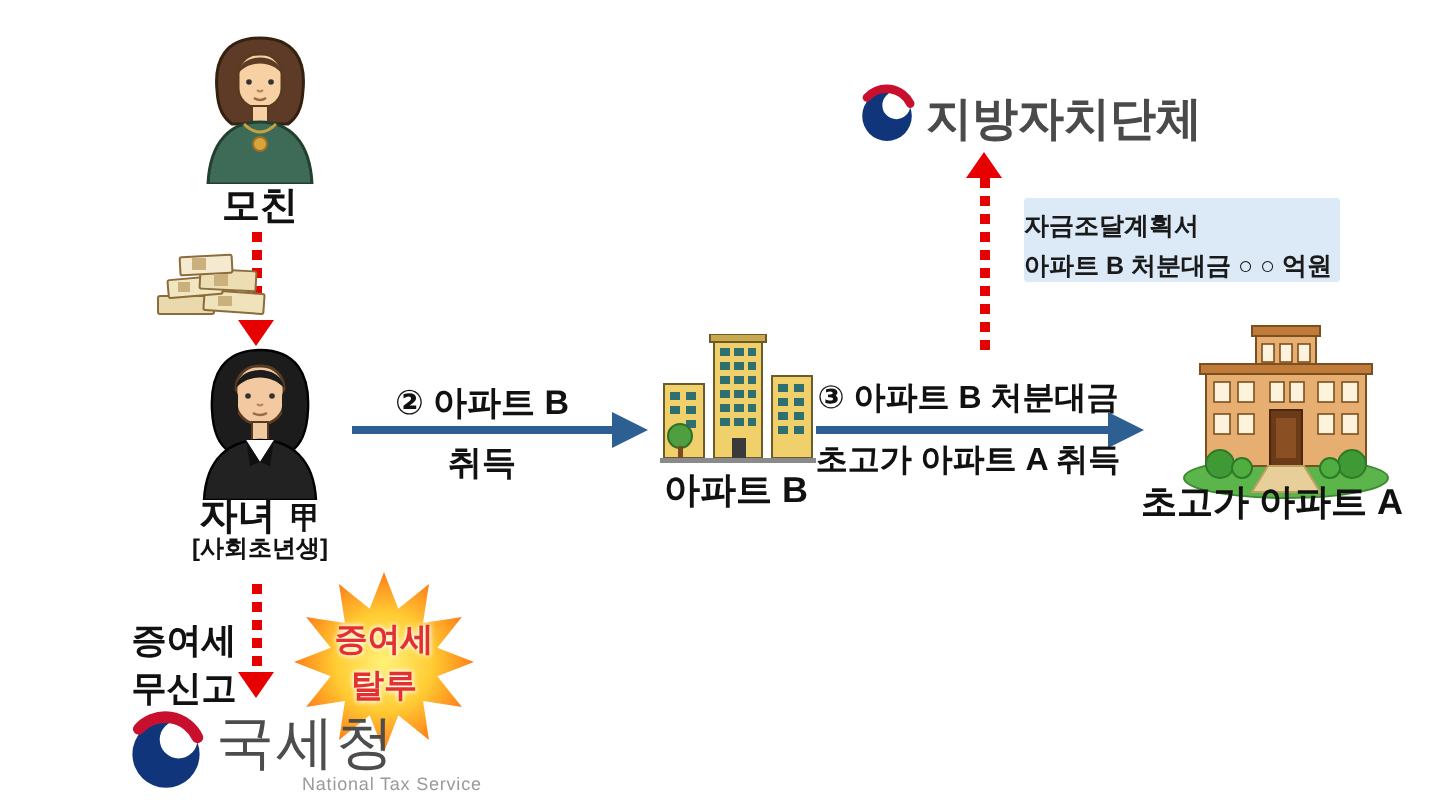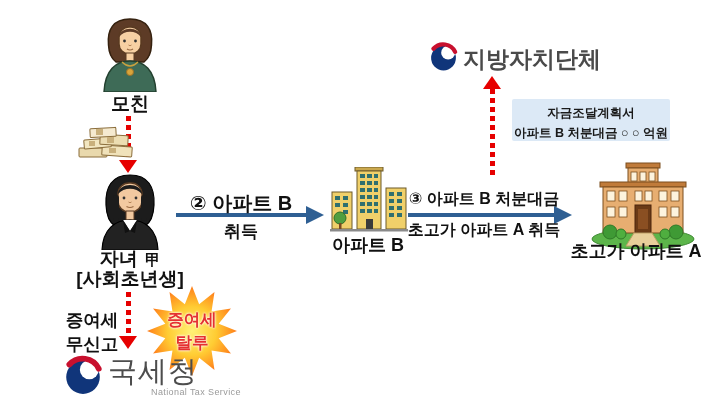--- a/index.html
+++ b/index.html
@@ -11,21 +11,21 @@
   .lbl{font-weight:700;color:#111;text-align:center;line-height:1.15;}
   
   .dotline-v{width:5px;background-image:repeating-linear-gradient(180deg,#e60000 0 5px,transparent 5px 9px);}
   .head-down{width:0;height:0;border-left:9px solid transparent;border-right:9px solid transparent;border-top:13px solid #e60000;}
   .head-up{width:0;height:0;border-left:9px solid transparent;border-right:9px solid transparent;border-bottom:13px solid #e60000;}
   
   .bluebar{height:4px;background:#2e5f93;}
   .bluehead{width:0;height:0;border-top:9px solid transparent;border-bottom:9px solid transparent;border-left:18px solid #2e5f93;}
   .red-text{color:#e60000;}
   .step-lbl{font-weight:700;text-align:center;color:#111;}
-  .funding-box{background:#dce9f6;text-align:center;border-radius:2px;}
+  .funding-box{background:#dce9f6;border-radius:2px;}
   .funding-box .t1{font-size:12.5px;font-weight:700;margin-top:6px;color:#1a1a1a;}
   .funding-box .t2{font-size:12.5px;font-weight:700;margin-top:3px;color:#1a1a1a;}
   .burst-text{position:absolute;inset:0;display:flex;flex-direction:column;align-items:center;justify-content:center;gap:1px;
     font-weight:800;font-size:16.5px;color:#e53030;text-shadow:0 0 2px #fff,0 0 3px #fff;}
   .gov-name{color:#4a4a4a;font-weight:600;}
   .nts-name{color:#4d4d4d;font-weight:500;letter-spacing:1px;font-family:Liberation Serif, serif;}
   .nts-sub{color:#9a9a9a;font-size:9px;letter-spacing:0.4px;padding-left:40px;}
 </style>
 </head>
 <body>
@@ -84,21 +84,21 @@
       <path d="M10 78 C11 57 23 48 38 48 C53 48 65 57 66 78 Z" fill="#222" stroke="#000" stroke-width="1.2"></path>
       <path d="M31 48 L38 59 L45 48 Z" fill="#fff"></path>
       <path d="M31 48 L38 59 L33 61 Z" fill="#111"></path>
       <path d="M45 48 L38 59 L43 61 Z" fill="#111"></path>
     </svg>
   </div>
   <div class="abs lbl" style="left:60px;top:248px;width:140px">
     <span style="font-size:19px">자녀</span>
     <span style="font-size:15px;margin-left:3px">甲</span>
   </div>
-  <div class="abs lbl" style="left:52px;top:268px;width:156px;font-size:19px">[사회초년생]</div>
+  <div class="abs lbl" style="left:52px;top:268px;width:156px;font-size:12px">[사회초년생]</div>
 
   <div class="abs dotline-v" style="left:126px;top:292px;height:46px"></div>
   <div class="abs head-down" style="left:119px;top:336px"></div>
 
   <div class="abs lbl" style="left:54px;top:308px;width:76px;font-size:17.5px;line-height:24px">
     <div>증여세</div>
     <div>무신고</div>
   </div>
 
   <div class="abs" style="left:146px;top:285px;width:92px;height:92px">
@@ -124,21 +124,21 @@
       <circle cx="20" cy="22" r="16" fill="#10357a"></circle>
       <circle cx="26" cy="15" r="9" fill="#ffffff"></circle>
       <path d="M7 10 A17 17 0 0 1 35 14" stroke="#c8102e" stroke-width="5.5" fill="none" stroke-linecap="round"></path>
     </svg>
   </div>
   <div class="abs nts-name" style="left:108px;top:352px;font-size:29px">국세청</div>
   <div class="abs nts-sub" style="left:111px;top:387px">National Tax Service</div>
 
   <div class="abs bluebar" style="left:176px;top:213px;width:132px"></div>
   <div class="abs bluehead" style="left:306px;top:206px"></div>
-  <div class="abs step-lbl" style="left:166px;top:190px;width:150px;font-size:20px">② 아파트 B</div>
+  <div class="abs step-lbl" style="left:166px;top:190px;width:150px;font-size:17px">② 아파트 B</div>
   <div class="abs step-lbl" style="left:166px;top:220px;width:150px;font-size:17px">취득</div>
 
   <div class="abs" style="left:330px;top:167px;width:78px;height:66px">
     <svg width="78" height="66" viewBox="0 0 78 66">
       <rect x="25" y="0" width="28" height="4" fill="#caa84e" stroke="#6d5a2a" stroke-width="1"></rect>
       <rect x="27" y="4" width="24" height="58" fill="#f0d06a" stroke="#6d5a2a" stroke-width="1"></rect>
       <g fill="#2f6f6f">
         <rect x="30" y="7" width="5" height="4"></rect>
           <rect x="37" y="7" width="5" height="4"></rect>
           <rect x="44" y="7" width="4" height="4"></rect>

